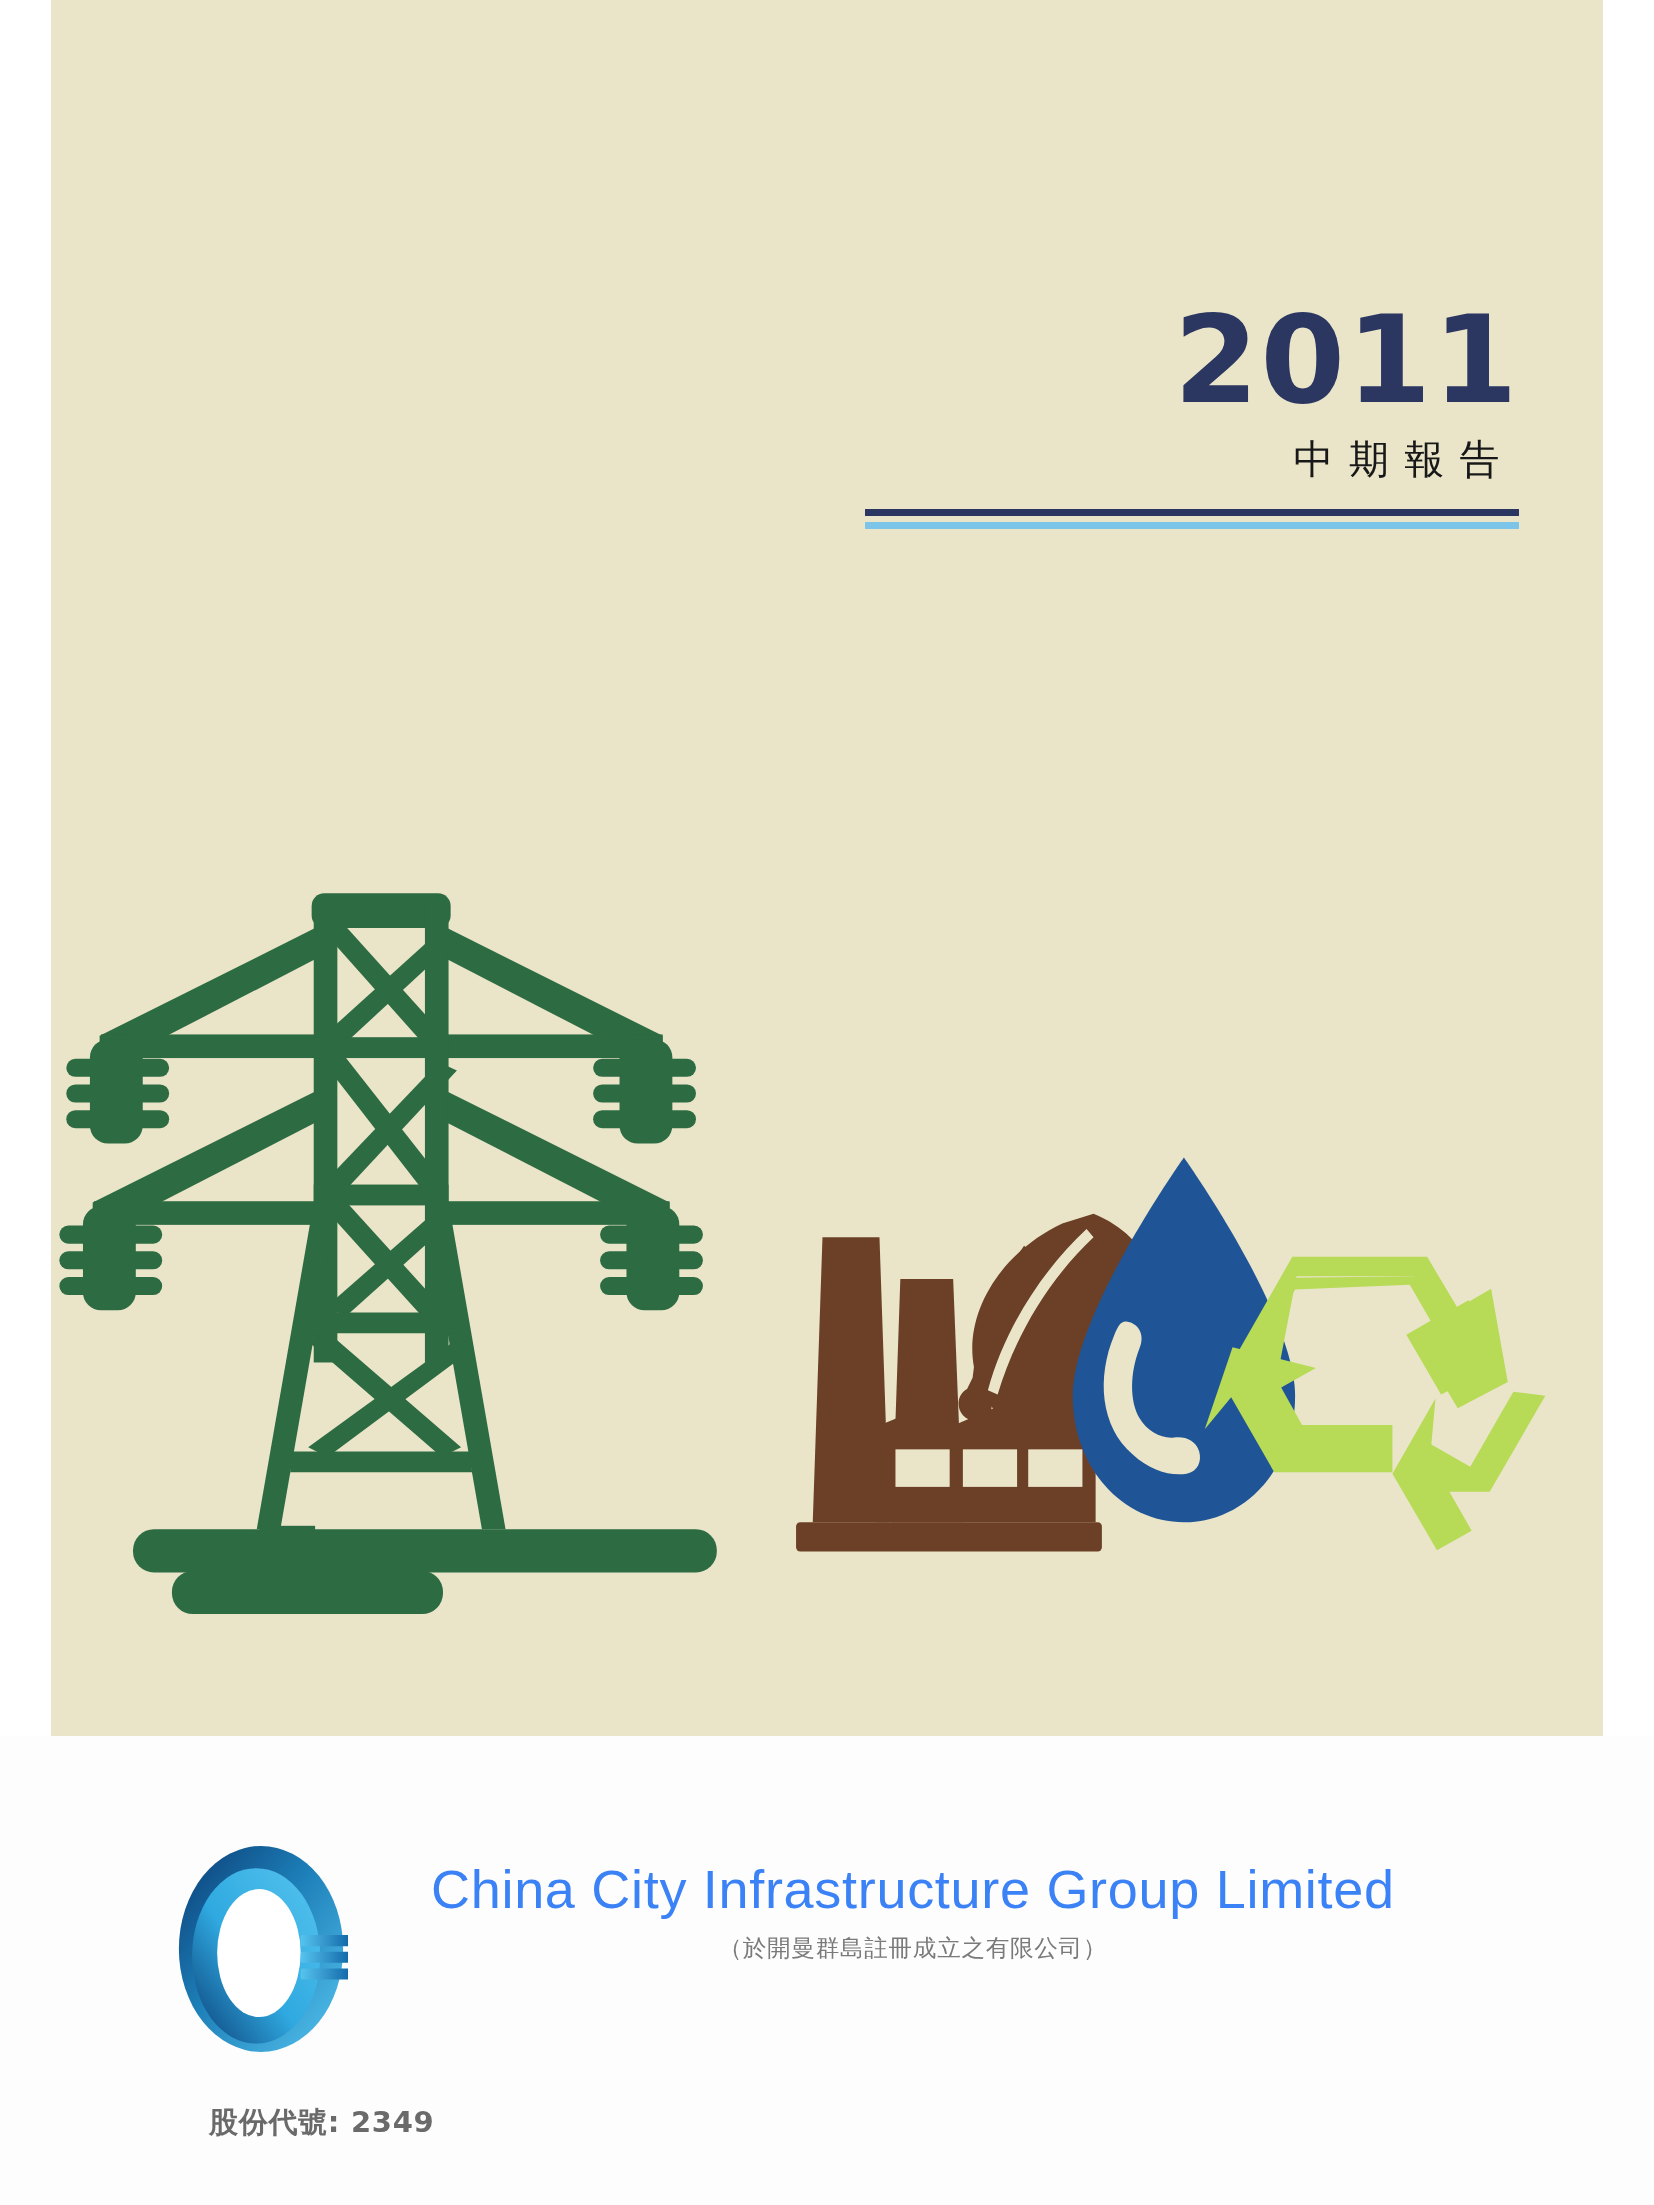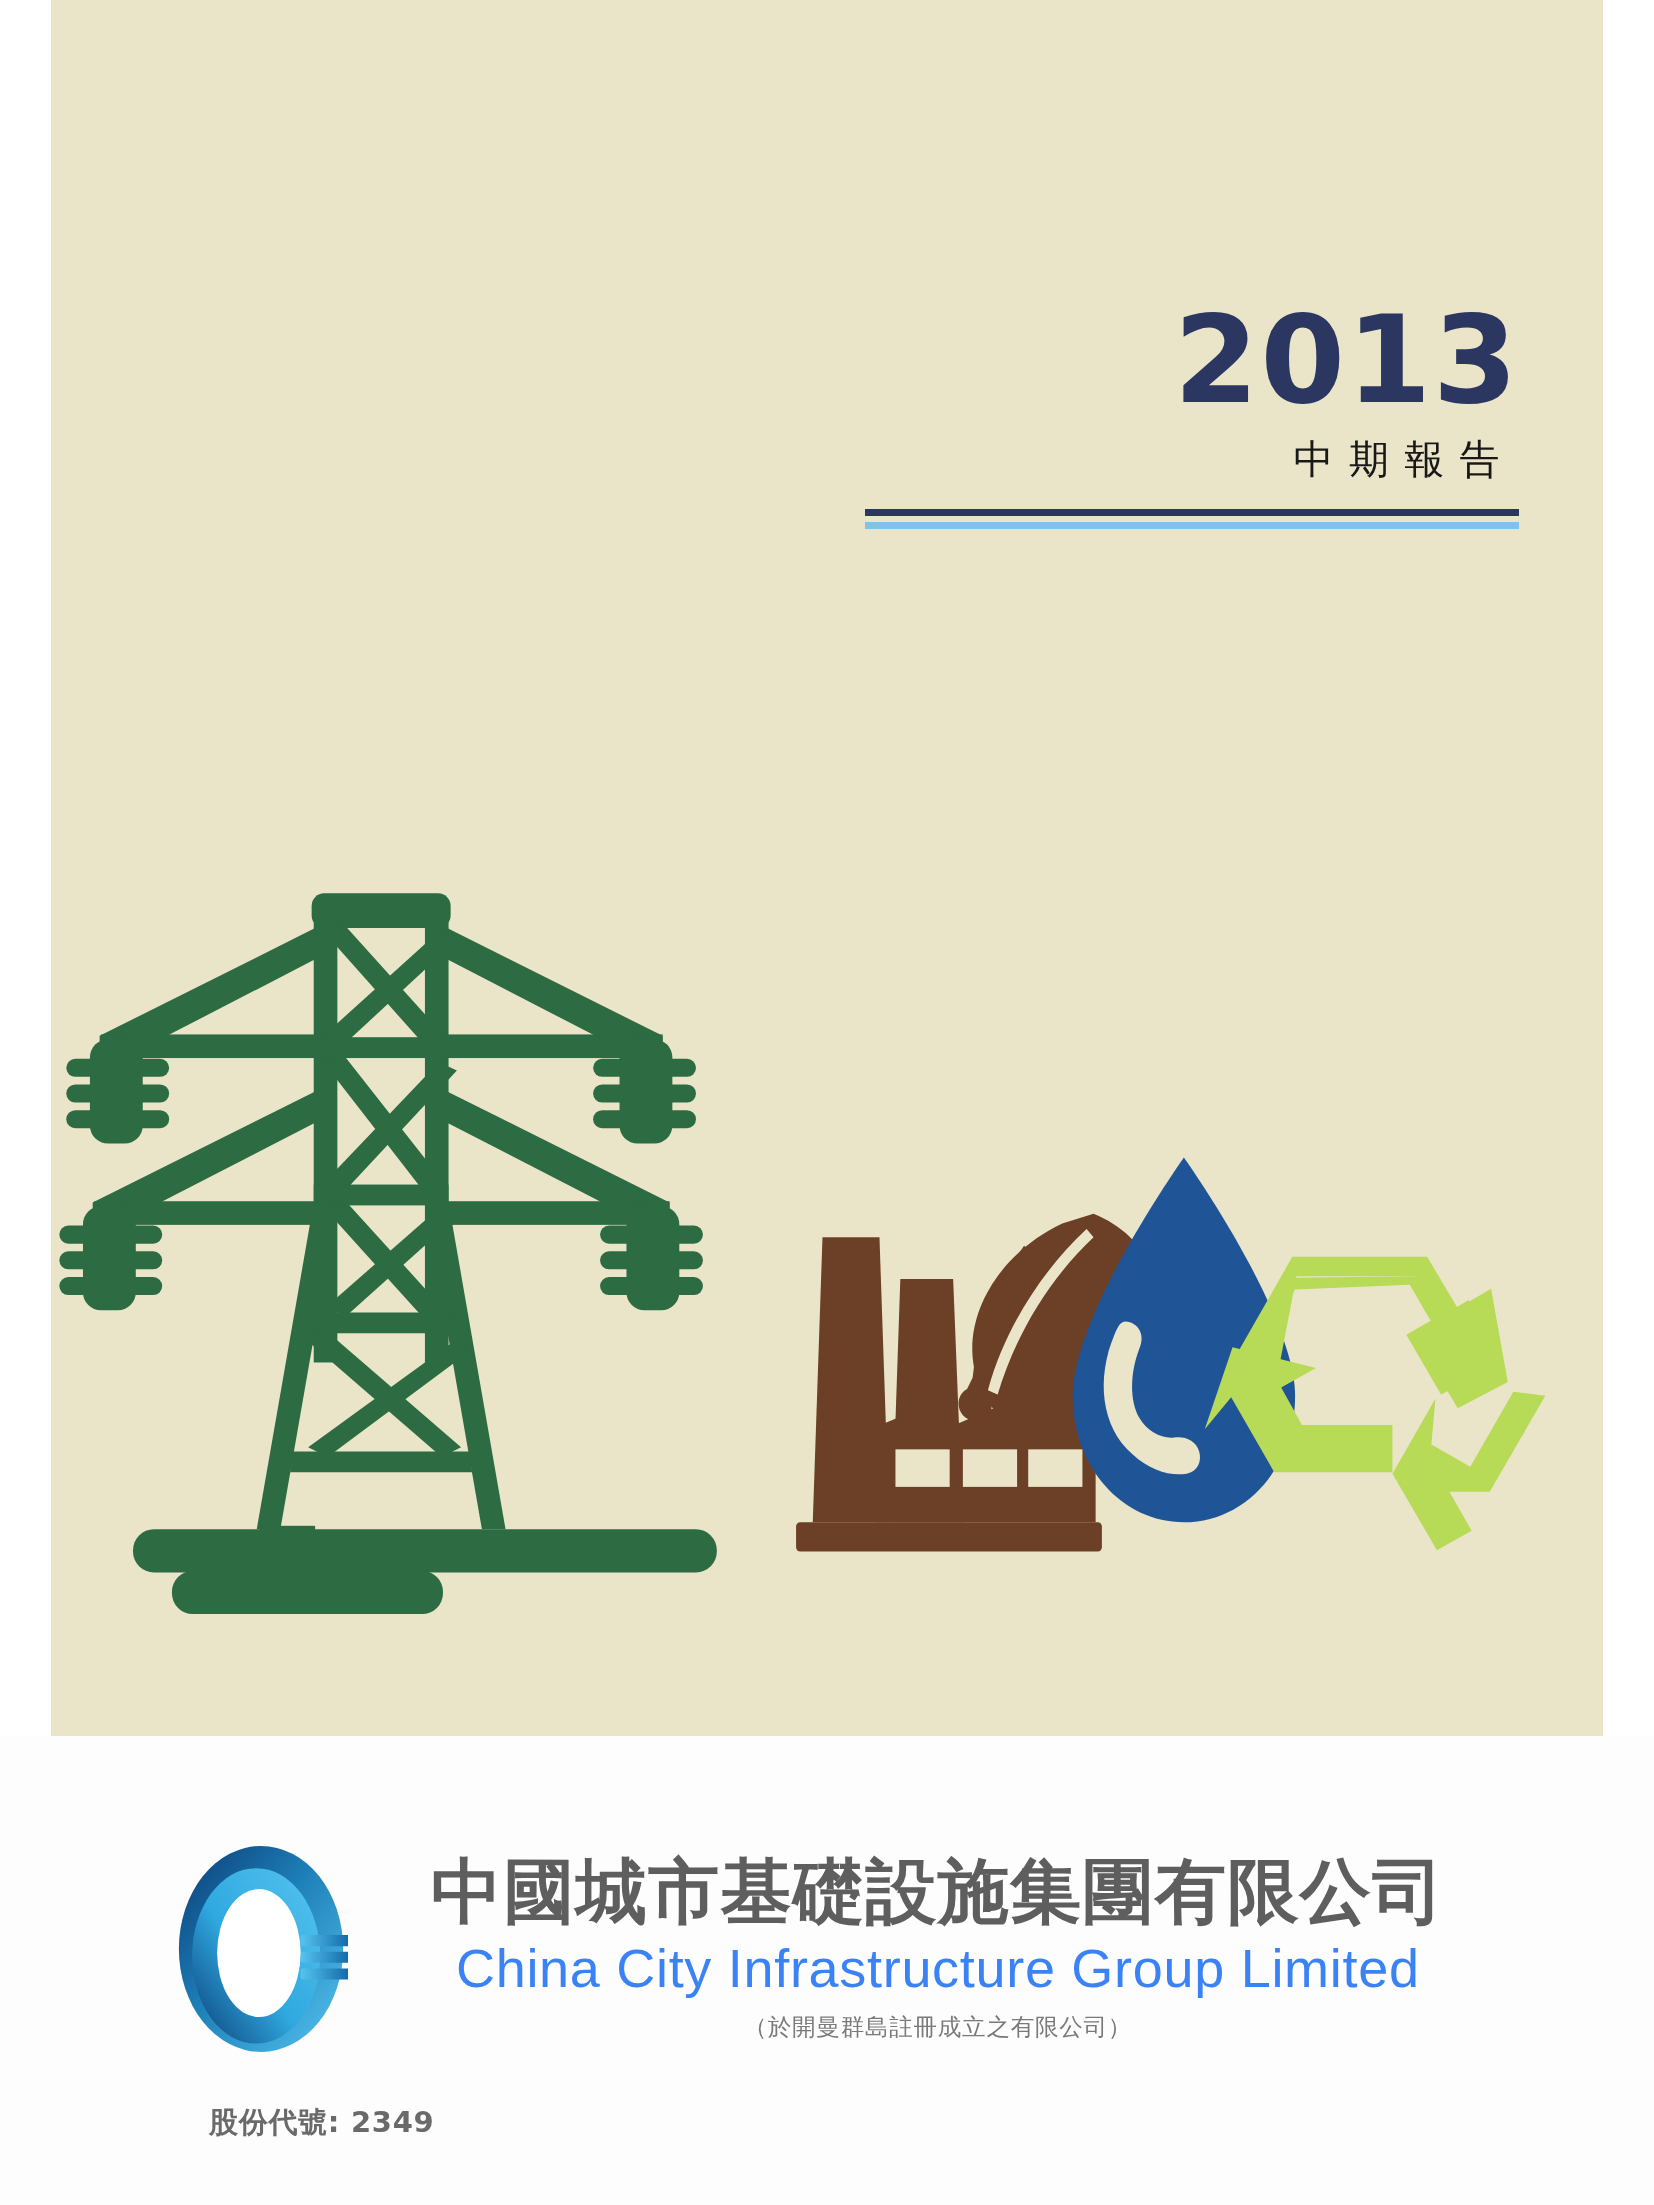--- a/index.html
+++ b/index.html
@@ -148,21 +148,21 @@
     letter-spacing: 0.7px;
     white-space: nowrap;
   }
 </style>
 </head>
 <body>
 
 <div id="cover-panel"></div>
 
 <div id="title-block">
-  <div id="year-text">2013</div>
+  <div id="year-text">2011</div>
   <div id="report-type-text">中期報告</div>
   <div id="rule-group">
     <div class="rule rule-navy"></div>
     <div class="rule rule-gap"></div>
     <div class="rule rule-blue"></div>
   </div>
 </div>
 
 <div id="illustration">
   <svg viewBox="0 0 2233 1230" preserveAspectRatio="xMidYMid meet">
@@ -384,21 +384,20 @@
           <ellipse cx="122" cy="158" rx="60" ry="92" fill="#ffffff"></ellipse>
         </g>
 
         <rect x="182" y="132" width="78" height="16" rx="3" fill="url(#gBarA)"></rect>
         <rect x="182" y="156" width="78" height="16" rx="3" fill="url(#gBarA)"></rect>
         <rect x="182" y="180" width="78" height="16" rx="3" fill="url(#gBarA)"></rect>
       </svg>
     </div>
 
     <div id="name-block">
-      <div id="company-name-zh">中國城市基礎設施集團有限公司</div>
       <div id="company-name-en">China City Infrastructure Group Limited</div>
       <div id="incorporation-note">（於開曼群島註冊成立之有限公司）</div>
     </div>
 
   </div>
 
   <div id="stock-code">股份代號: 2349</div>
 
 </div>
 

